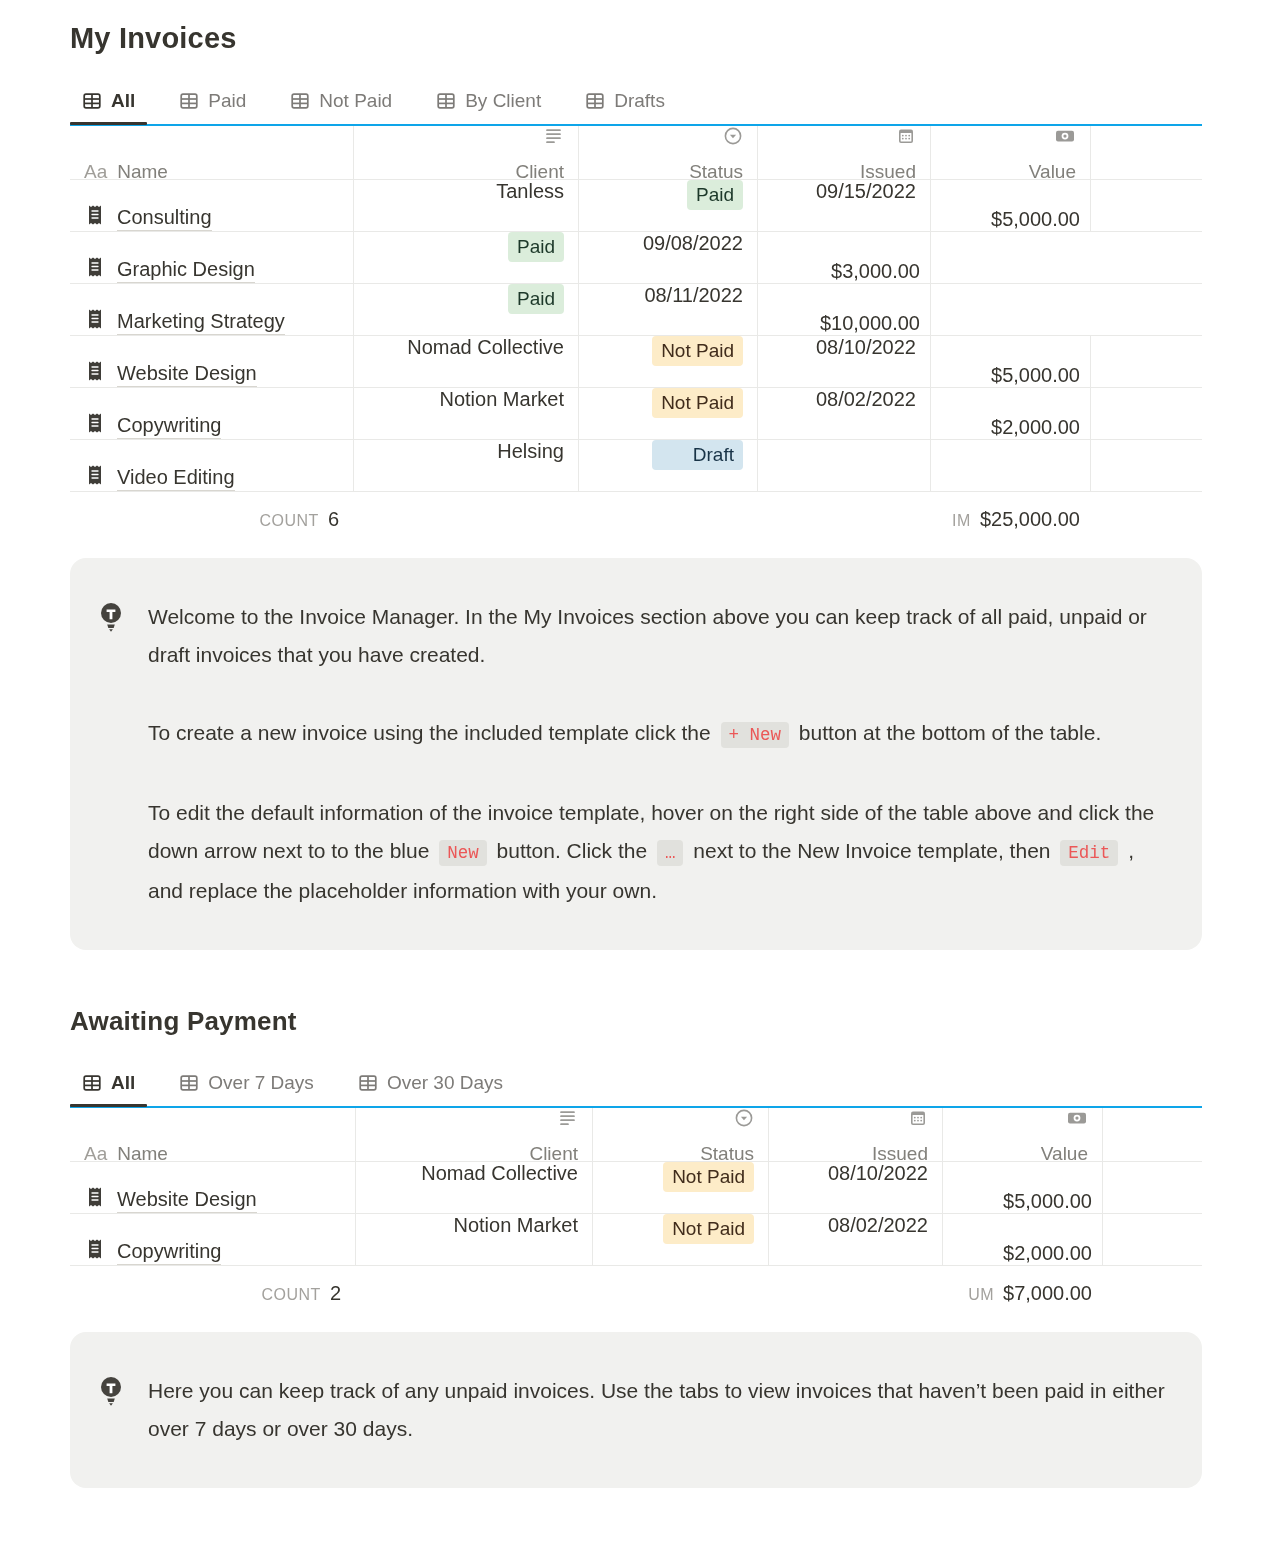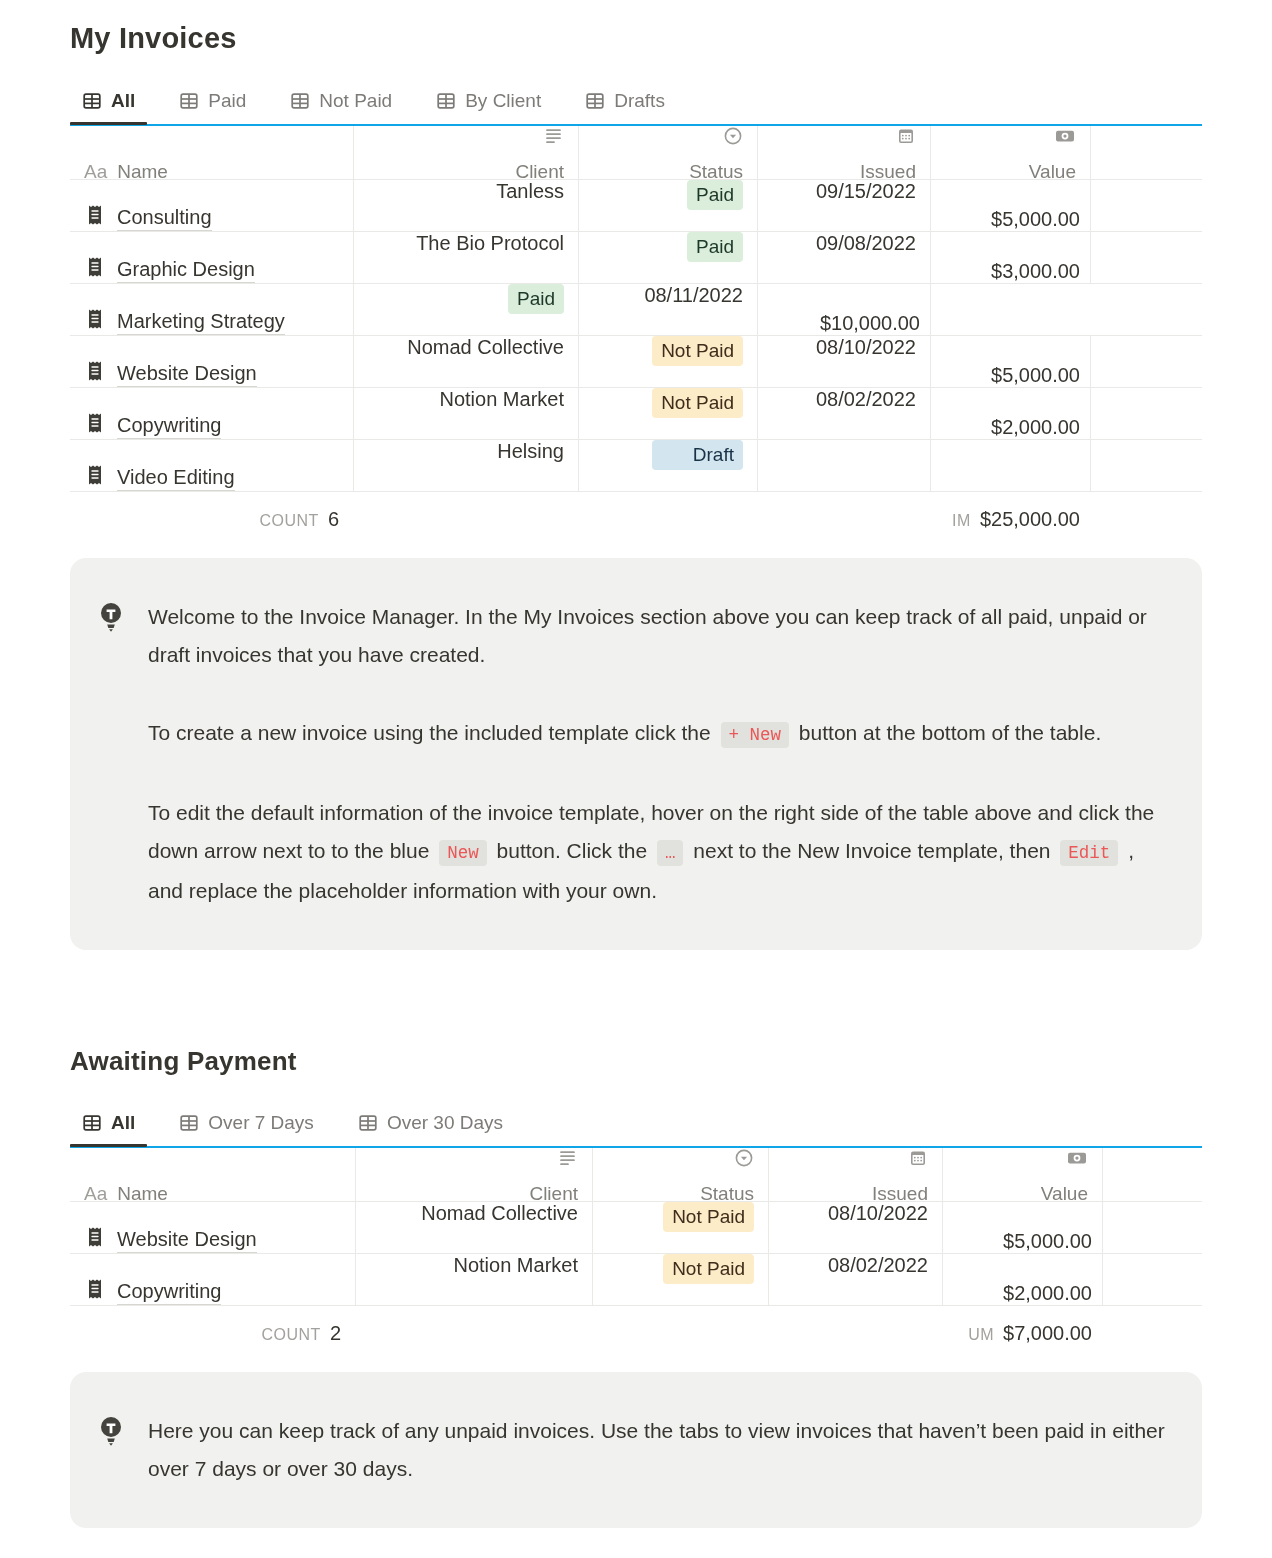--- a/index.html
+++ b/index.html
@@ -7,21 +7,21 @@
   body {
     width:1272px; height:1558px;
     background:#ffffff;
     color:#37352F;
     font-family:"Liberation Sans","DejaVu Sans",sans-serif;
     overflow:hidden;
   }
   .page { padding:22px 70px 0 70px; }
 
   h1.section-title { font-size:29px; font-weight:700; margin:0; letter-spacing:.2px; }
-  h2.section-title { font-size:26px; font-weight:700; margin:96px 0 0 0; letter-spacing:.2px; }
+  h2.section-title { font-size:26px; font-weight:700; margin:56px 0 0 0; letter-spacing:.2px; }
 
   
   .tabs { display:flex; gap:20px; margin-top:26px; border-bottom:2px solid #0ea5e9; }
   .tab { position:relative; display:flex; align-items:center; gap:9px;
          padding:9px 12px 12px 12px; font-size:19px; color:#7D7B78; cursor:pointer; }
   .tab.active { color:#37352F; font-weight:600; }
   .tab.active::after { content:""; position:absolute; left:0; right:0; bottom:-1px;
          height:3px; background:#37352F; border-radius:1px; }
   .tab svg { display:block; }
 
@@ -218,23 +218,20 @@
                 <path d="M3 1.5 L5 3 L7 1.5 L9 3 L11 1.5 L13 3 L15 1.5 V20.5 L13 19 L11 20.5 L9 19 L7 20.5 L5 19 L3 20.5 Z" fill="#3F3D38"></path>
                 <g stroke="#fff" stroke-width="1.3" stroke-linecap="round">
                   <line x1="6" y1="7" x2="12" y2="7"></line>
                   <line x1="6" y1="10.5" x2="12" y2="10.5"></line>
                   <line x1="6" y1="14" x2="12" y2="14"></line>
                 </g>
               </svg></span>
             <span class="name-link">Graphic Design</span>
           </div>
         <div class="td">
-            <span>The Bio Protocol</span>
-          </div>
-        <div class="td">
             <span class="badge" data-color="green">Paid</span>
           </div>
         <div class="td">
             <span>09/08/2022</span>
           </div>
         <div class="td cell-value">
             <span>$3,000.00</span>
           </div>
         <div class="td"></div>
       </div>

